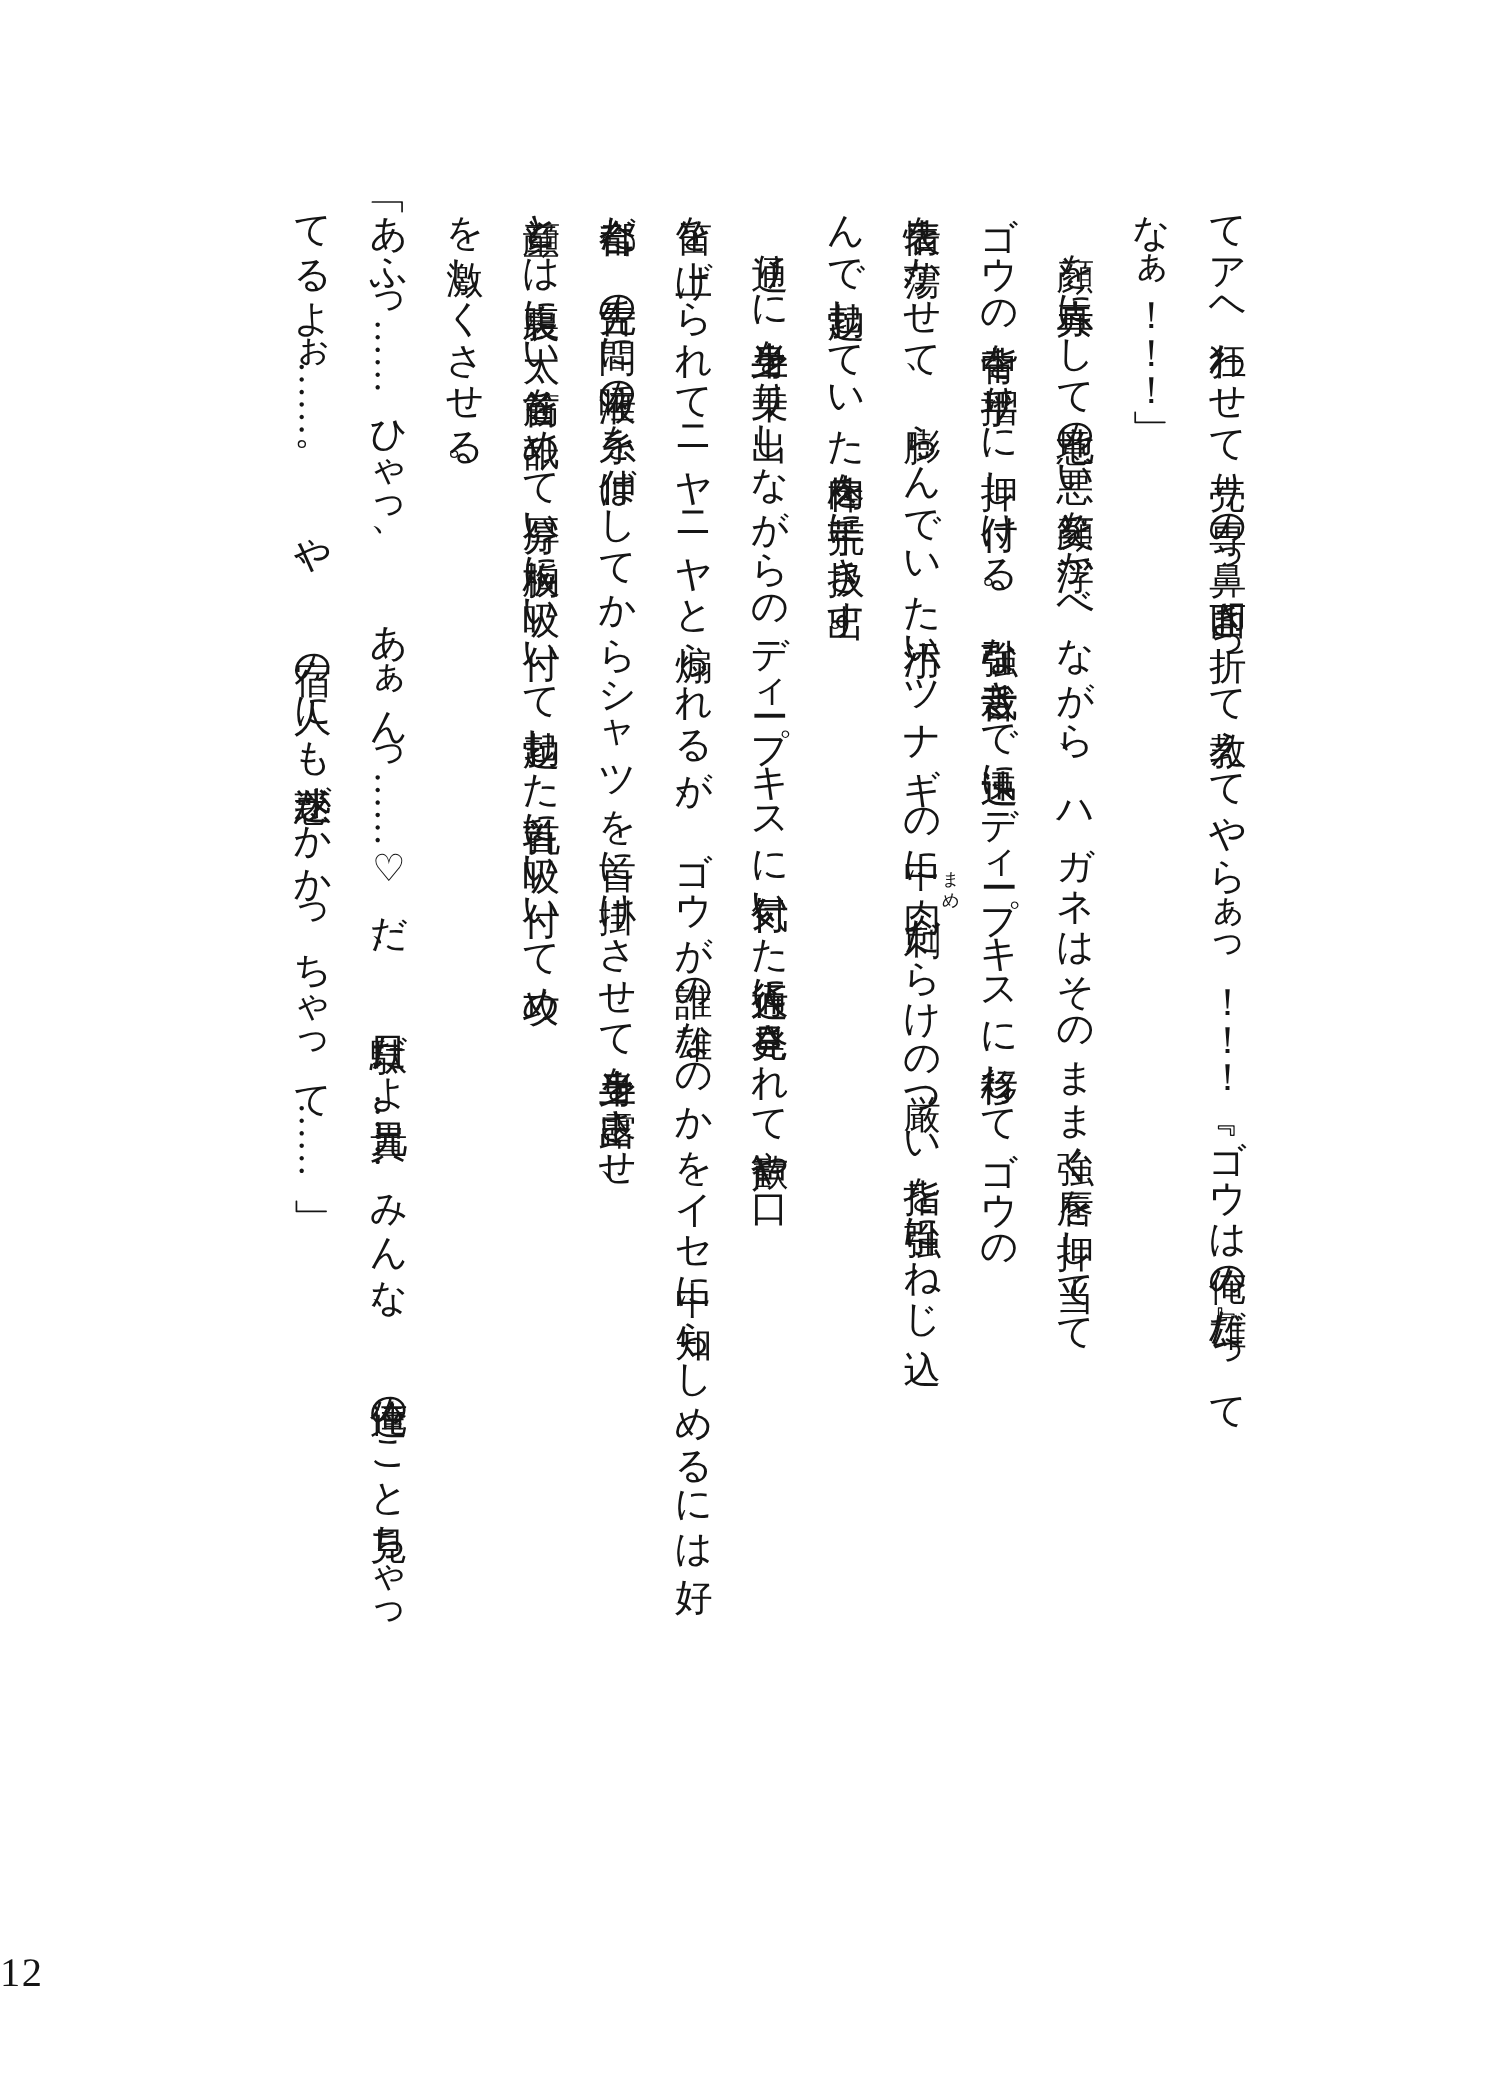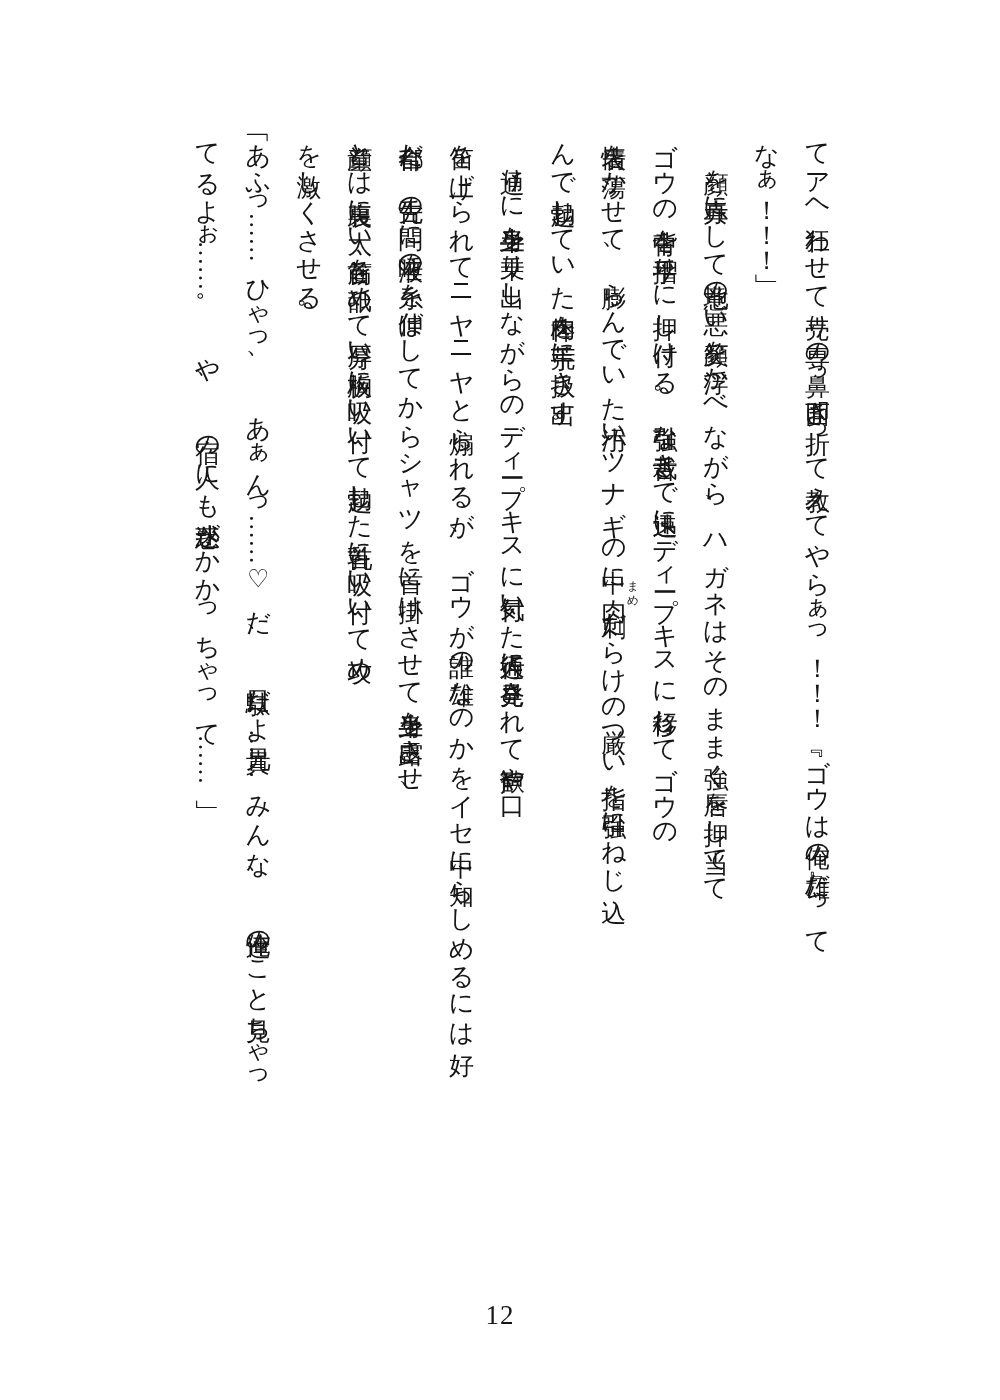--- a/index.html
+++ b/index.html
@@ -40,21 +40,21 @@
   rt {
     font-size: 11.5px;
     letter-spacing: 1px;
     font-family: "Liberation Serif", "DejaVu Serif", serif;
   }
   .page-number {
     position: absolute;
     top: 1300px;
     left: 0;
     width: 1000px;
-    text-align: center;
+    text-align: left;
     font-size: 27px;
     letter-spacing: 1px;
     color: #151515;
   }
 </style>
 </head>
 <body>
 
 <div class="page">
 

